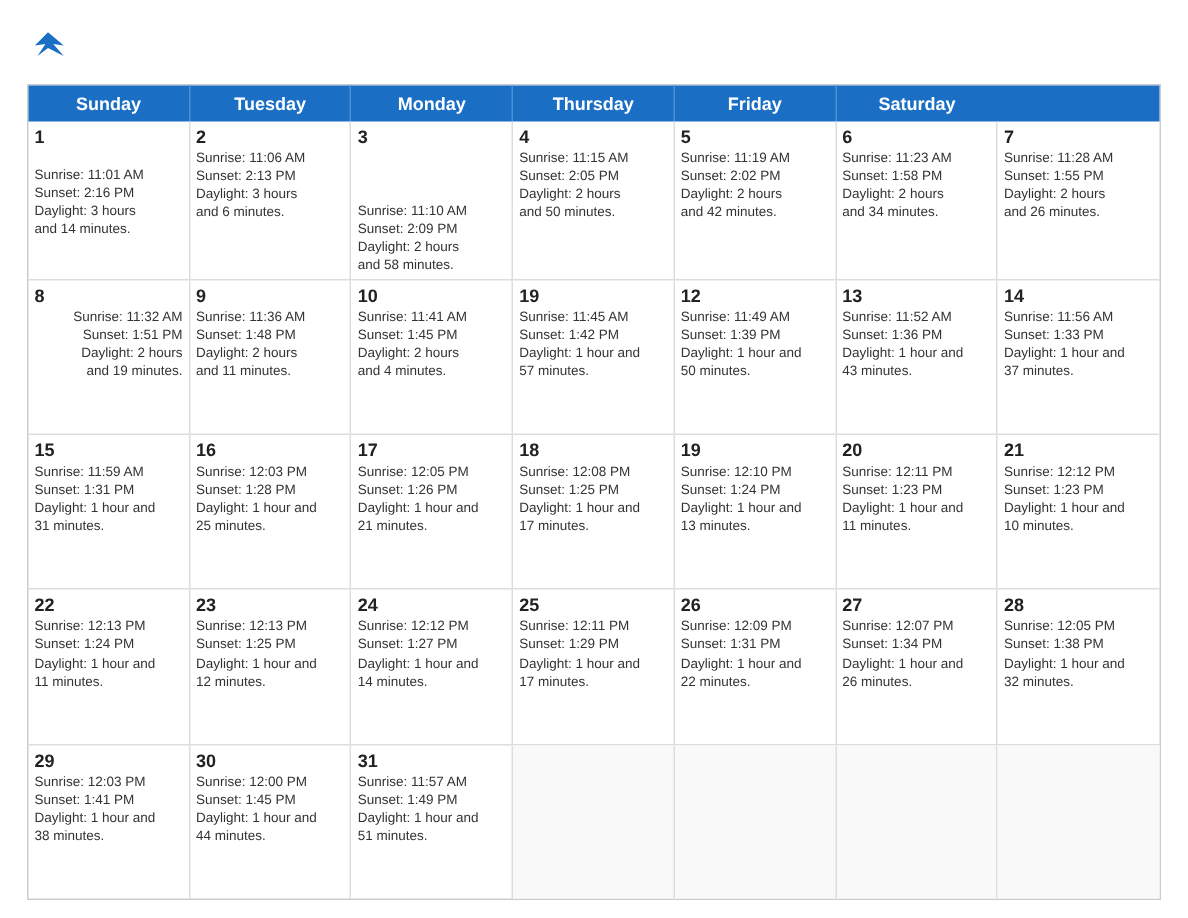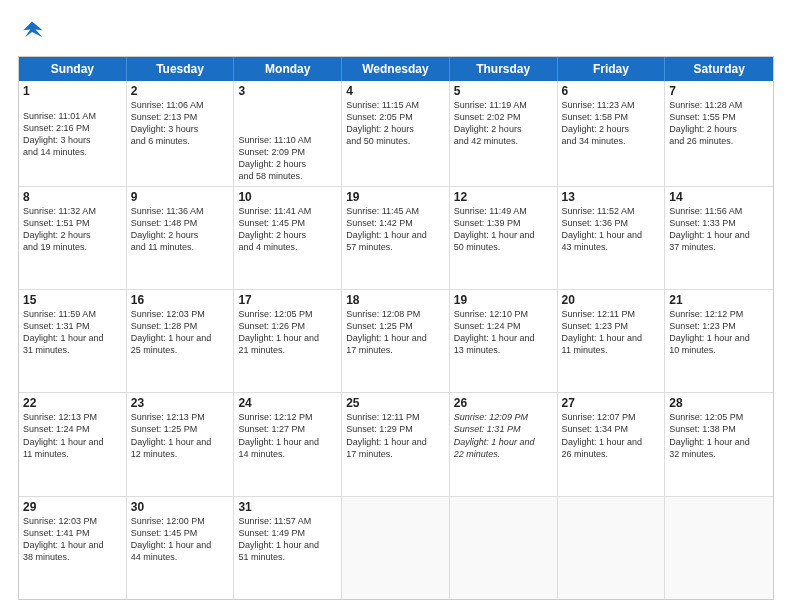--- a/index.html
+++ b/index.html
@@ -127,21 +127,20 @@
       <h1></h1>
       <h2></h2>
     </div>
   </div>
 
   <div class="calendar">
     <div class="cal-header">
     <div class="cal-header-cell">Sunday</div>
         <div class="cal-header-cell">Tuesday</div>
         <div class="cal-header-cell">Monday</div>
-        <div class="cal-header-cell">Wednesday</div>
         <div class="cal-header-cell">Thursday</div>
         <div class="cal-header-cell">Friday</div>
         <div class="cal-header-cell">Saturday</div>
       </div>
     <div class="cal-body">
     <div class="cal-row">
           <div class="cal-cell">
             <span class="day-num">1</span>
             <div class="info" style="white-space: pre-line; margin-top: 12px;">Sunrise: 11:01 AM
 Sunset: 2:16 PM
@@ -187,21 +186,21 @@
             <span class="day-num">7</span>
             <div class="info" style="white-space: pre-line;">Sunrise: 11:28 AM
 Sunset: 1:55 PM
 Daylight: 2 hours
 and 26 minutes.</div>
           </div>
         </div>
         <div class="cal-row">
           <div class="cal-cell">
             <span class="day-num">8</span>
-            <div class="info" style="white-space: pre-line;">Sunrise: 11:32 AM
+            <div class="info" style="white-space: pre-line; text-align: right;">Sunrise: 11:32 AM
 Sunset: 1:51 PM
 Daylight: 2 hours
 and 19 minutes.</div>
           </div>
           <div class="cal-cell">
             <span class="day-num">9</span>
             <div class="info" style="white-space: pre-line;">Sunrise: 11:36 AM
 Sunset: 1:48 PM
 Daylight: 2 hours
 and 11 minutes.</div>
@@ -317,21 +316,21 @@
           </div>
           <div class="cal-cell">
             <span class="day-num">25</span>
             <div class="info" style="white-space: pre-line;">Sunrise: 12:11 PM
 Sunset: 1:29 PM
 Daylight: 1 hour and
 17 minutes.</div>
           </div>
           <div class="cal-cell">
             <span class="day-num">26</span>
-            <div class="info" style="white-space: pre-line; font-style: italic;">Sunrise: 12:09 PM
+            <div class="info" style="white-space: pre-line;">Sunrise: 12:09 PM
 Sunset: 1:31 PM
 Daylight: 1 hour and
 22 minutes.</div>
           </div>
           <div class="cal-cell">
             <span class="day-num">27</span>
             <div class="info" style="white-space: pre-line;">Sunrise: 12:07 PM
 Sunset: 1:34 PM
 Daylight: 1 hour and
 26 minutes.</div>

